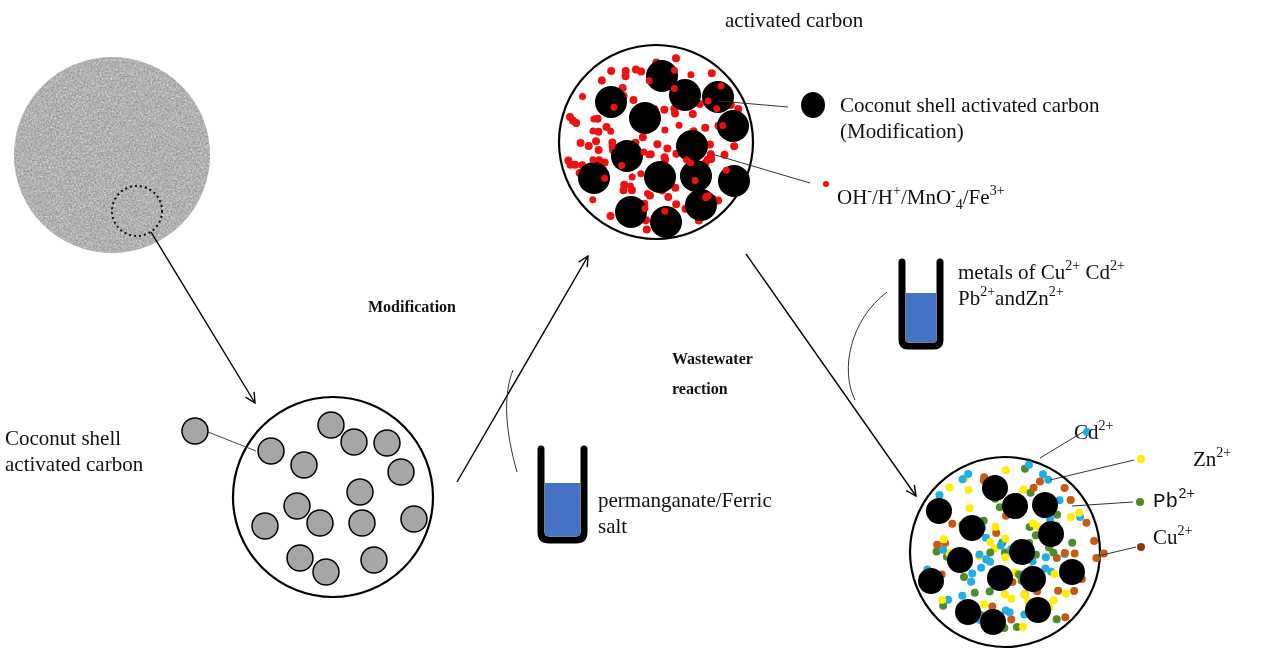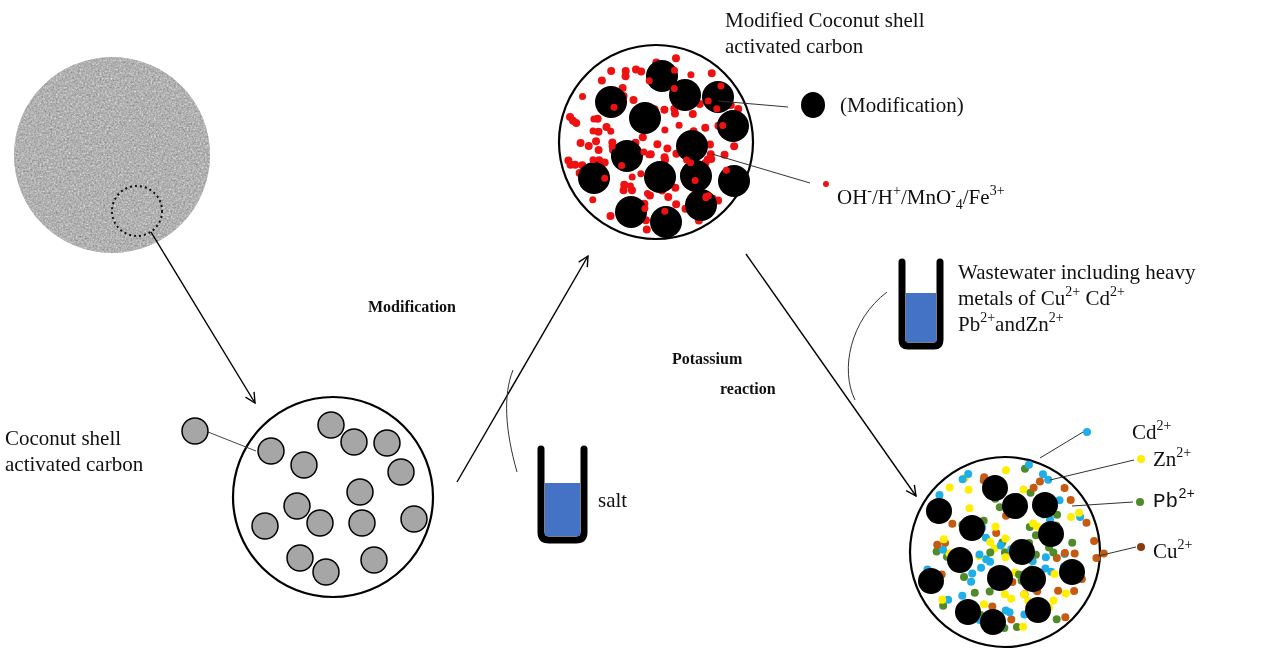--- a/index.html
+++ b/index.html
@@ -422,43 +422,43 @@
 </svg>
 
 <div class="lbl" style="left:5px;top:425px;">
   <div>Coconut shell</div>
   <div>activated carbon</div>
 </div>
 
 <div class="lbl bold" style="left:368px;top:294px;">Modification</div>
 
 <div class="lbl" style="left:598px;top:487px;">
+  <div>permanganate/Ferric</div>
   <div>salt</div>
 </div>
 
 <div class="lbl" style="left:725px;top:7px;">
-  <div>Modified Coconut shell</div>
   <div>activated carbon</div>
 </div>
 
 <div class="lbl" style="left:840px;top:92px;">
+  <div>Coconut shell activated carbon</div>
   <div>(Modification)</div>
 </div>
 
 <div class="lbl" style="left:837px;top:172px;margin-top:12px;">
   <span>OH</span><sup>-</sup><span>/H</span><sup>+</sup><span>/MnO</span><sup>-</sup><sub>4</sub><span>/Fe</span><sup>3+</sup>
 </div>
 
 <div class="lbl bold" style="left:672px;top:346px;">
-  <div>Potassium</div>
-  <div style="margin-top:4px;margin-left:48px;">reaction</div>
+  <div>Wastewater</div>
+  <div style="margin-top:4px;">reaction</div>
 </div>
 
 <div class="lbl" style="left:958px;top:259px;">
-  <div>Wastewater including heavy</div>
   <div><span>metals of Cu</span><sup>2+</sup><span> Cd</span><sup>2+</sup></div>
   <div><span>Pb</span><sup>2+</sup><span>andZn</span><sup>2+</sup></div>
 </div>
 
-<div class="lbl" style="left:1132px;top:419px;"><span>Cd</span><sup>2+</sup></div>
-<div class="lbl" style="left:1153px;top:446px;"><span>Zn</span><sup>2+</sup></div>
+<div class="lbl" style="left:1074px;top:419px;"><span>Cd</span><sup>2+</sup></div>
+<div class="lbl" style="left:1193px;top:446px;"><span>Zn</span><sup>2+</sup></div>
 <div class="lbl" style="left:1153px;top:489px;font-family:Liberation Mono, monospace;"><span>Pb</span><sup>2+</sup></div>
-<div class="lbl" style="left:1153px;top:538px;"><span>Cu</span><sup>2+</sup></div>
+<div class="lbl" style="left:1153px;top:524px;"><span>Cu</span><sup>2+</sup></div>
 
 </body></html>

